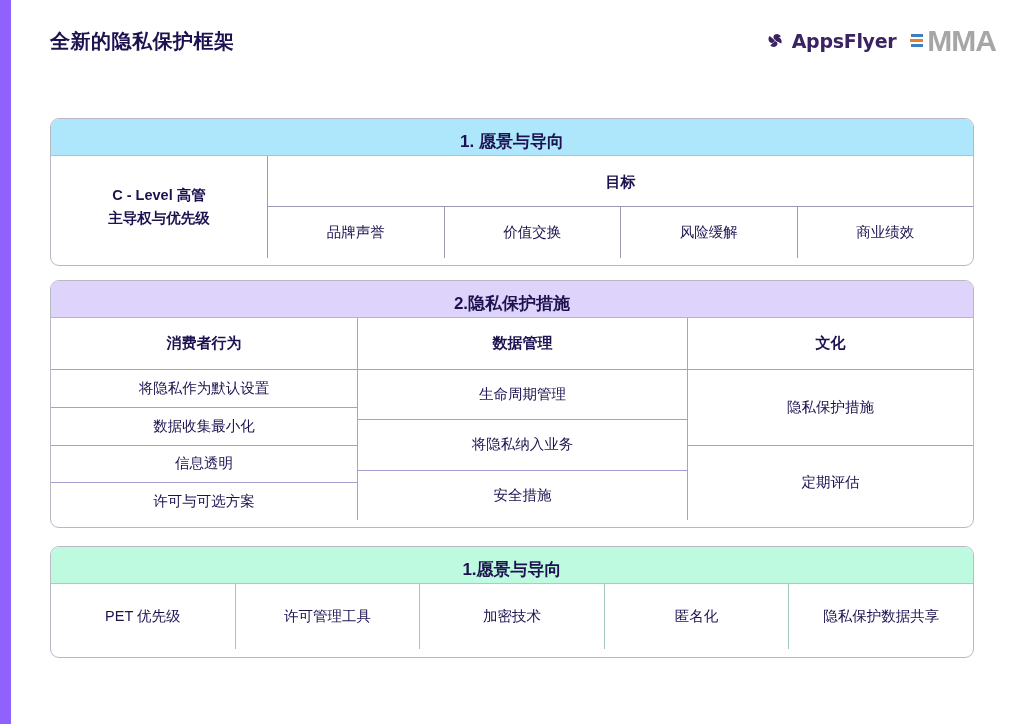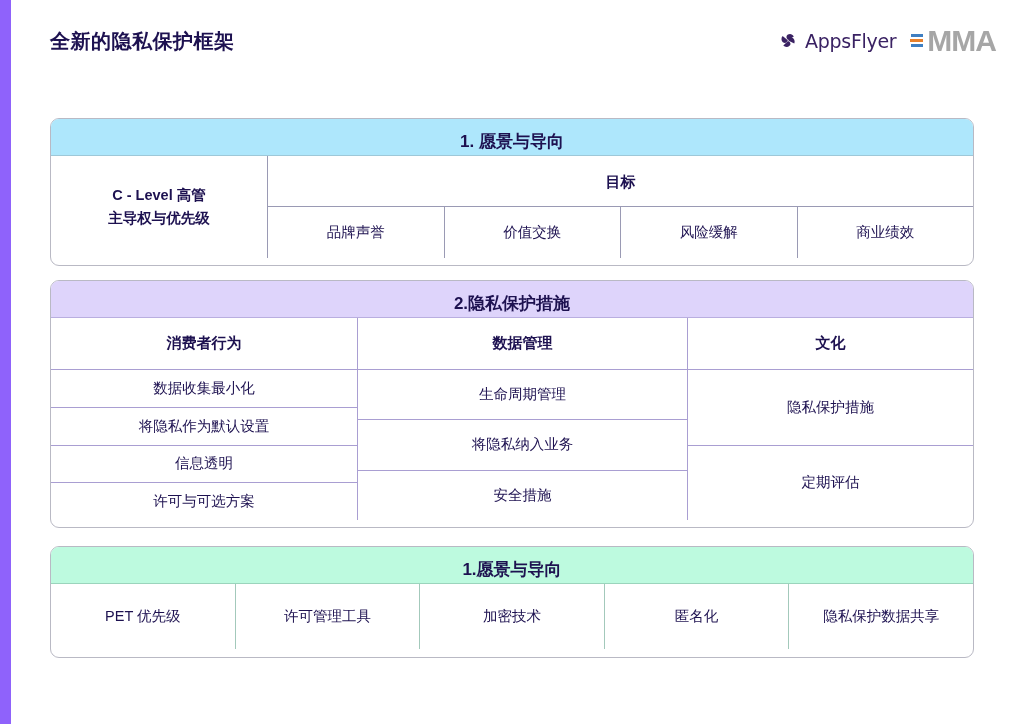--- a/index.html
+++ b/index.html
@@ -61,21 +61,21 @@
     gap: 14px;
   }
   .af-logo {
     display: flex;
     align-items: center;
     gap: 4px;
   }
   .af-mark { display:block; }
   .af-word {
     font-size: 19px;
-    font-weight: normal;
+    font-weight: bold;
     color: #3a2263;
     letter-spacing: -0.3px;
     font-family: "DejaVu Sans", sans-serif;
   }
   .mma-logo {
     display: flex;
     align-items: center;
     gap: 3px;
   }
   .mma-stripes { display:block; }
@@ -266,22 +266,22 @@
       </div>
     </div>
   </div>
 
   <div class="block block-2">
     <div class="block-header">2.隐私保护措施</div>
     <div class="b2-body">
 
       <div class="b2-col b2-col-a">
         <div class="b2-head">消费者行为</div>
+        <div class="b2-cell">将隐私作为默认设置</div>
         <div class="b2-cell">数据收集最小化</div>
-        <div class="b2-cell">将隐私作为默认设置</div>
         <div class="b2-cell">信息透明</div>
         <div class="b2-cell">许可与可选方案</div>
       </div>
 
       <div class="b2-col b2-col-b">
         <div class="b2-head">数据管理</div>
         <div class="b2-cell">生命周期管理</div>
         <div class="b2-cell">将隐私纳入业务</div>
         <div class="b2-cell">安全措施</div>
       </div>

